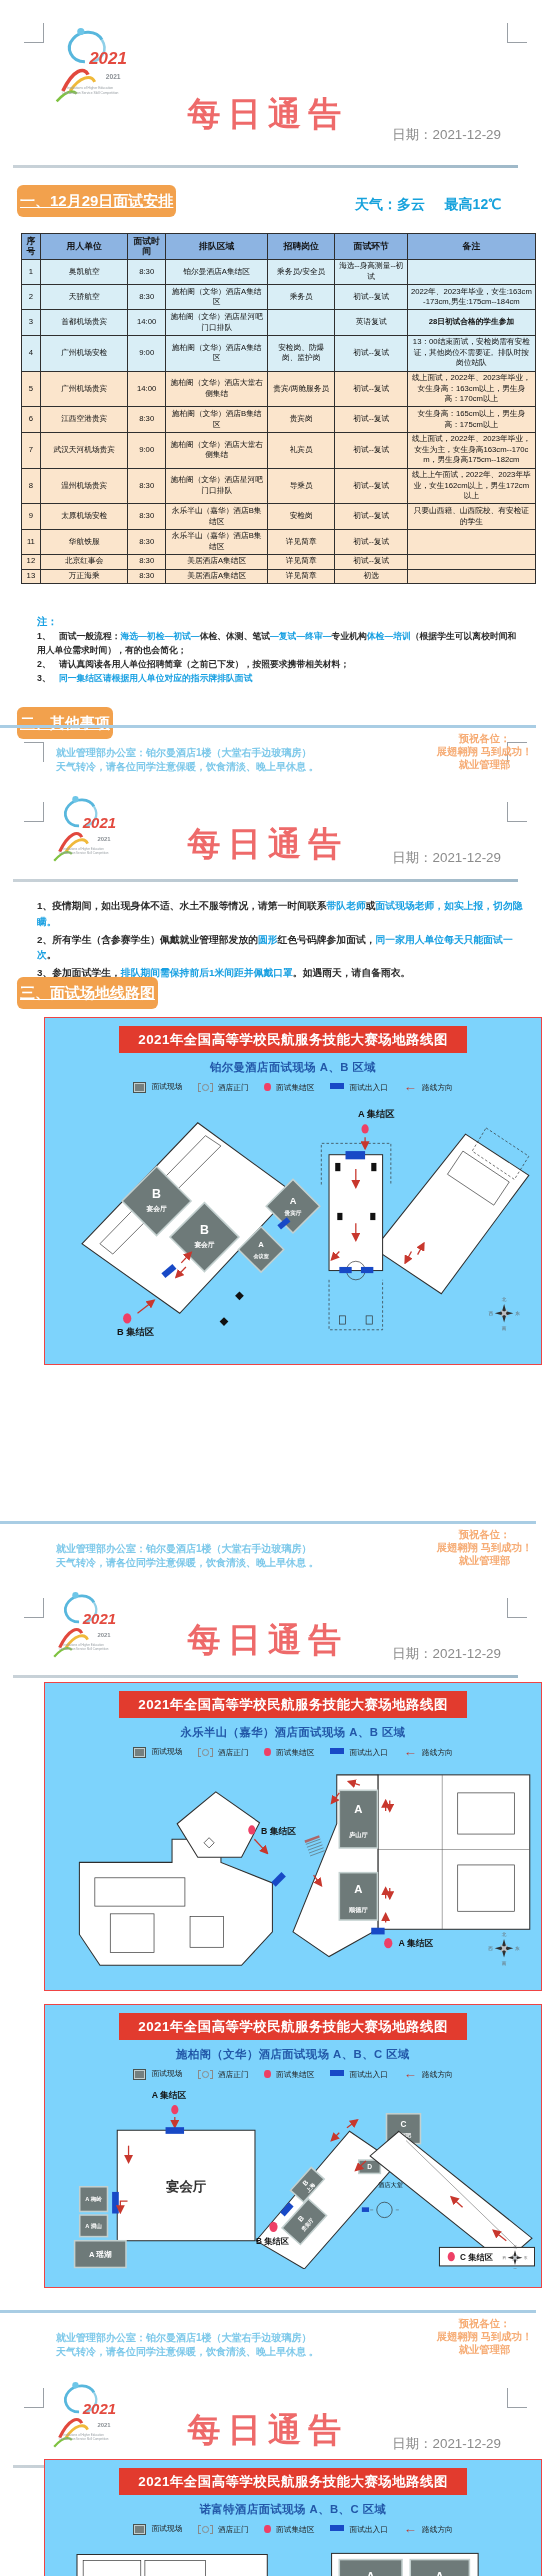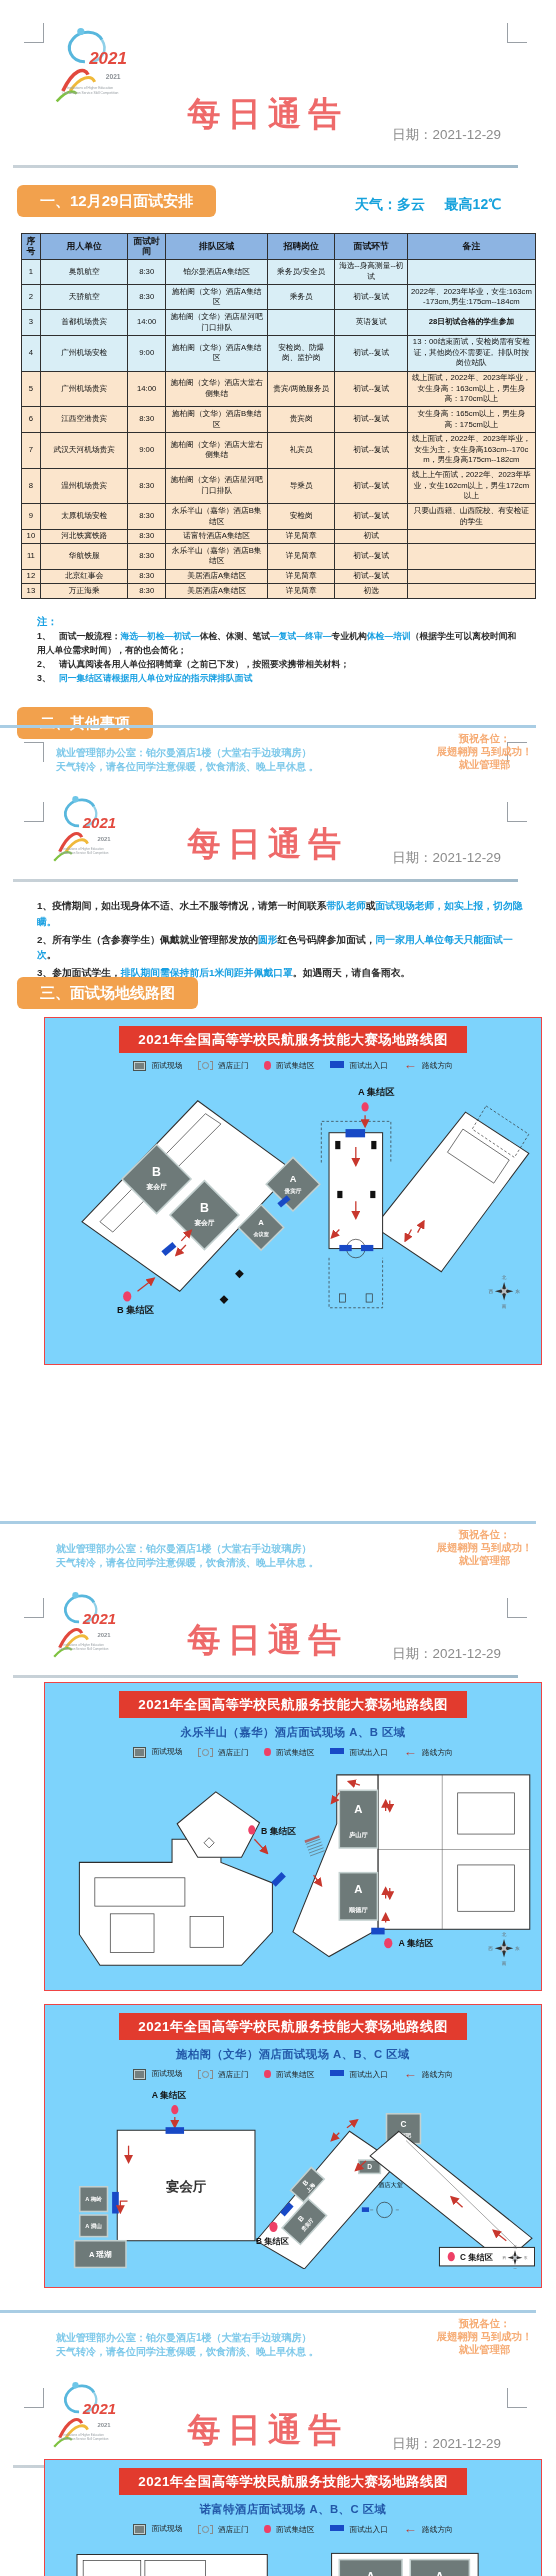--- a/index.html
+++ b/index.html
@@ -30,21 +30,21 @@
   .head-short .date{top:70px;}
   .hdivider{position:absolute;left:13px;right:18px;height:2.6px;background:linear-gradient(90deg,#c9d2d8,#9fb9c9);}
   .head-tall .hdivider{top:165px;}
   .head-short .hdivider{top:100px;}
   .lg-year{font-size:33px;font-weight:bold;font-style:italic;fill:#e34a3f;text-anchor:middle;}
   .lg-year2{font-size:13px;font-weight:bold;fill:#8a8f94;text-anchor:middle;}
   .lg-sub{font-size:6.5px;fill:#9aa0a5;text-anchor:middle;}
 
   
   .sec-box{position:absolute;left:17px;height:32px;background:#f2a14d;border-radius:6.2px;color:#fff;
-           font-weight:bold;font-size:15px;line-height:32px;padding:0 23px;white-space:nowrap;}
+           font-weight:bold;font-size:15px;line-height:32px;padding:0 3px;white-space:nowrap;text-decoration:underline;}
 
   .weather{position:absolute;left:355px;top:196px;display:flex;gap:19.6px;font-size:14px;font-weight:bold;color:#17a2dc;white-space:nowrap;}
 
   
   .sched{position:absolute;left:20.6px;top:233px;width:515px;border-collapse:collapse;table-layout:fixed;padding-left:36px;}
   .sched th,.sched td{border:1px solid #2f2f2f;padding:1.5px 2.6px;text-align:center;vertical-align:middle;
                       font-size:7.7px;line-height:1.38;color:#111;word-break:break-all;}
   .sched th{background:#8db4e2;font-size:8.8px;font-weight:bold;line-height:1.25;}
   .r-blue td{background:#d9eef6;}
   .r-peach td{background:#fbe5cc;}
@@ -233,29 +233,20 @@
         <tr class="r-peach">
           <td>9</td>
           <td>太原机场安检</td>
           <td>8:30</td>
           <td>永乐半山（嘉华）酒店B集结区</td>
           <td>安检岗</td>
           <td>初试--复试</td>
           <td>只要山西籍、山西院校、有安检证的学生</td>
         </tr>
         <tr class="r-peach">
-          <td>10</td>
-          <td>河北铁冀铁路</td>
-          <td>8:30</td>
-          <td>诺富特酒店A集结区</td>
-          <td>详见简章</td>
-          <td>初试</td>
-          <td></td>
-        </tr>
-        <tr class="r-peach">
           <td>11</td>
           <td>华航铁服</td>
           <td>8:30</td>
           <td>永乐半山（嘉华）酒店B集结区</td>
           <td>详见简章</td>
           <td>初试--复试</td>
           <td></td>
         </tr>
         <tr class="r-peach">
           <td>12</td>
@@ -338,20 +329,21 @@
     </div>
     <div class="nline">
       <span>3、参加面试学生，</span><span class="blue">排队期间需保持前后1米间距并佩戴口罩</span><span>。如遇雨天，请自备雨衣。</span>
     </div>
   </div>
 
   <div class="sec-box" style="top:198px;">三、面试场地线路图</div>
 
   <div class="map-box" style="top:238px;height:348px;">
     <div class="map-banner">2021年全国高等学校民航服务技能大赛场地路线图</div>
+    <div class="map-sub">铂尔曼酒店面试现场 A、B 区域</div>
     <div class="legend">
         <span class="lg-item">
           <span class="ic-site"></span>
           <span>面试现场</span>
         </span>
         <span class="lg-item">
           <span class="ic-door">
             <span class="br bl"></span>
             <span class="cir"></span>
             <span class="br brr"></span>

